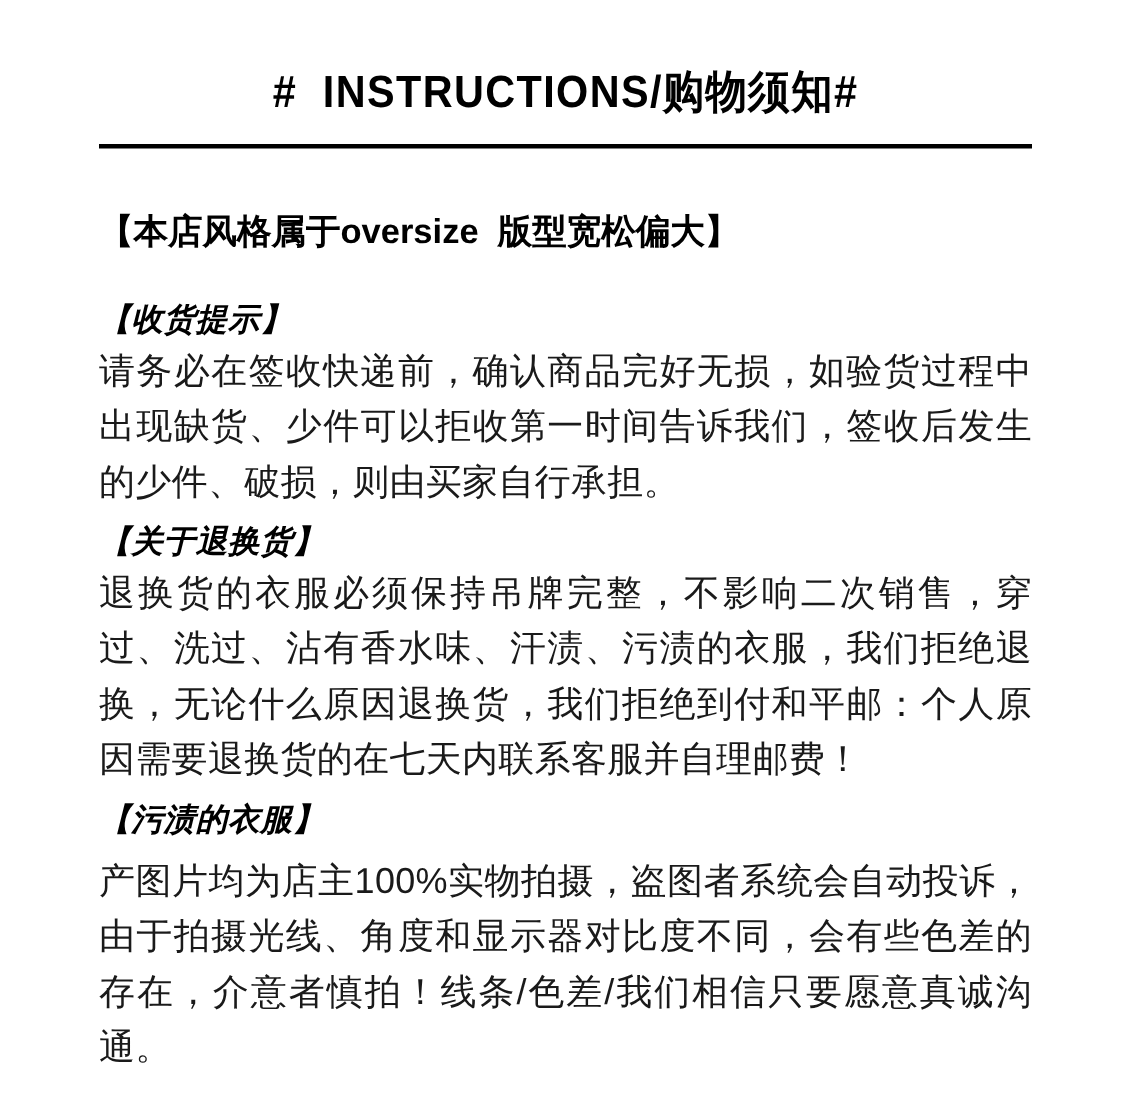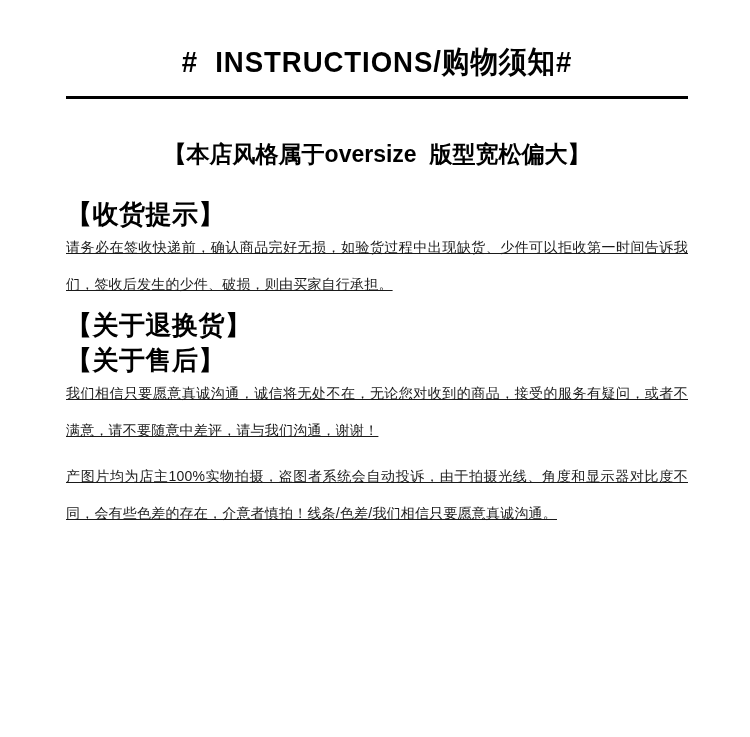--- a/index.html
+++ b/index.html
@@ -42,66 +42,65 @@
     margin-top: 17px;
     height: 3px;
     width: 100%;
     background: var(--divider);
   }
   .subtitle {
     margin-top: 40px;
     font-size: 23px;
     line-height: 30px;
     font-weight: 700;
-    text-align: center;
     color: var(--heading);
     white-space: pre;
   }
   .section { margin-top: 9px; }
   .section.first { margin-top: 32px; }
   .section h2 {
     margin: 0;
-    font-size: 26px;
+    font-size: 21px;
     line-height: 26px;
     font-weight: 700;
     color: var(--heading);
     letter-spacing: 0.5px;
+    font-style: italic;
   }
   .section p {
     margin: 2px 0 0 0;
-    font-size: 14px;
+    font-size: 24px;
     line-height: 37px;
     text-align: justify;
     color: var(--text);
     letter-spacing: 0.2px;
-    text-decoration: underline;
   }
 </style>
 </head>
 <body>
 
 <div class="page">
 
   <h1 class="title">#  INSTRUCTIONS/购物须知#</h1>
 
   <div class="divider"></div>
 
   <div class="subtitle">【本店风格属于oversize  版型宽松偏大】</div>
 
   <section class="section first">
     <h2>【收货提示】</h2>
     <p>请务必在签收快递前，确认商品完好无损，如验货过程中出现缺货、少件可以拒收第一时间告诉我们，签收后发生的少件、破损，则由买家自行承担。</p>
   </section>
 
   <section class="section">
     <h2>【关于退换货】</h2>
+    <p>退换货的衣服必须保持吊牌完整，不影响二次销售，穿过、洗过、沾有香水味、汗渍、污渍的衣服，我们拒绝退换，无论什么原因退换货，我们拒绝到付和平邮：个人原因需要退换货的在七天内联系客服并自理邮费！</p>
   </section>
 
   <section class="section">
-    <h2>【关于售后】</h2>
-    <p>我们相信只要愿意真诚沟通，诚信将无处不在，无论您对收到的商品，接受的服务有疑问，或者不满意，请不要随意中差评，请与我们沟通，谢谢！</p>
+    <h2>【污渍的衣服】</h2>
   </section>
 
   <section class="section">
     <p>产图片均为店主100%实物拍摄，盗图者系统会自动投诉，由于拍摄光线、角度和显示器对比度不同，会有些色差的存在，介意者慎拍！线条/色差/我们相信只要愿意真诚沟通。</p>
   </section>
 
 </div>
 
 </body></html>

